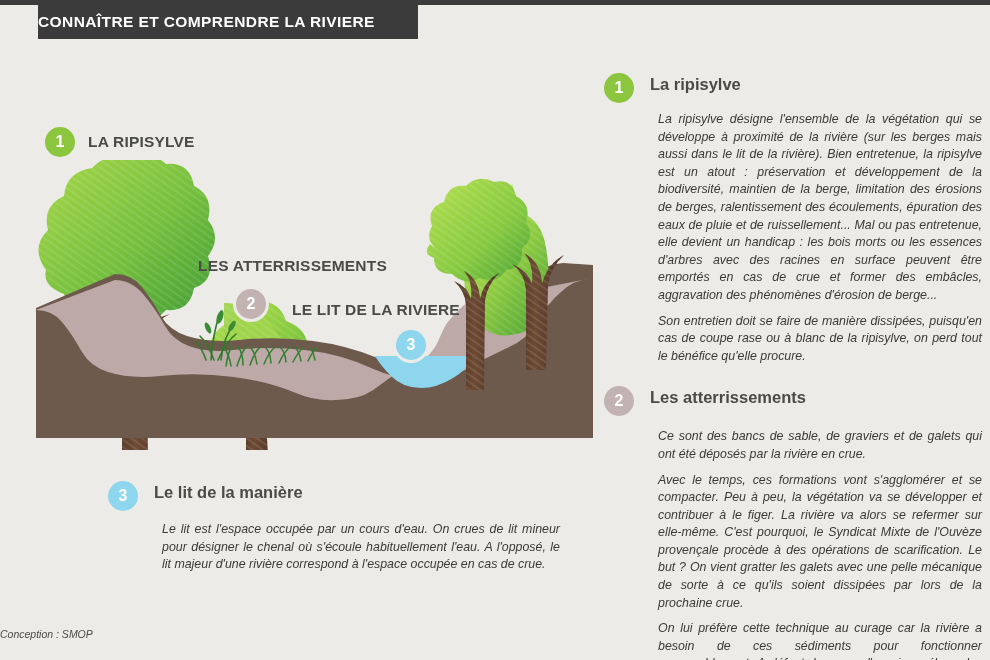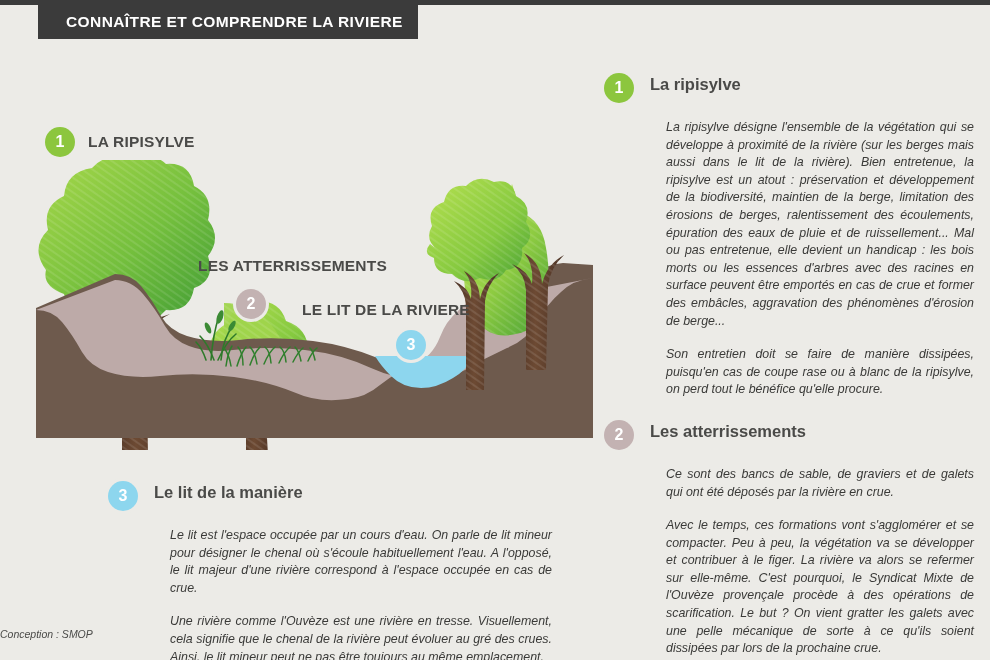--- a/index.html
+++ b/index.html
@@ -25,21 +25,21 @@
     position: absolute; left: 38px; top: 5px;
     width: 380px; height: 34px;
     background: #3b3b3b;
     display: flex; align-items: center;
   }
   .banner-text {
     color: #ffffff;
     font-size: 15.5px;
     font-weight: bold;
     letter-spacing: 0.4px;
-    padding-left: 28px;
+    padding-left: 0;
     white-space: nowrap;
   }
 
   
   .main-title {
     position: absolute; left: 255px; top: 68px;
     font-size: 32px;
     font-weight: bold;
     color: #4a4a48;
     letter-spacing: -0.2px;
@@ -64,21 +64,21 @@
     font-size: 15.5px;
     font-weight: bold;
     color: #4a4a48;
     letter-spacing: 0.2px;
     white-space: nowrap;
   }
   #badge-1-scene { position:absolute; left:45px; top:127px; width:30px; height:30px; font-size:16px; }
   #label-1-scene { left: 88px; top: 133px; }
   #label-2-scene { left: 198px; top: 257px; }
   #badge-2-scene { position:absolute; left:236px; top:289px; width:30px; height:30px; font-size:16px; }
-  #label-3-scene { left: 302px; top: 301px; }
+  #label-3-scene { left: 292px; top: 301px; }
   #badge-3-scene { position:absolute; left:396px; top:330px; width:30px; height:30px; font-size:16px; }
 
   
   .scene {
     position: absolute;
     left: 18px; top: 160px;
     width: 575px; height: 290px;
   }
   .scene svg { display: block; }
 
@@ -107,21 +107,21 @@
   }
   .sec-body {
     margin-left: 46px;
     margin-top: 3px;
     font-size: 12.4px;
     line-height: 17.6px;
     color: #3a3a38;
     font-style: italic;
     text-align: justify;
   }
-  .sec-body p { margin: 16px; }
+  .sec-body p { margin: 8px; }
   #section-2 { margin-top: 20px; }
   #section-2 .sec-body { margin-top: 12px; }
 
   
   .bottom-block {
     position: absolute;
     left: 108px; top: 480px;
     width: 460px;
   }
   .bottom-block .sec-body {
@@ -312,21 +312,20 @@
     </div>
 
   </div>
 
   <div class="bottom-block">
     <div class="section-head">
       <div class="badge blue sec-badge">3</div>
       <div class="sec-title">Le lit de la manière</div>
     </div>
     <div class="sec-body">
-      <p>Le lit est l'espace occupée par un cours d'eau. On parle de lit mineur pour désigner le chenal où s'écoule habituellement l'eau. A l'opposé, le lit majeur d'une rivière correspond à l'espace occupée en cas de crue.</p>
-      <p>Une rivière comme l'Ouvèze est une rivière en tresse. Visuellement, cela signifie que le chenal de la rivière peut évoluer au gré des crues. Ainsi, le lit mineur peut ne pas être toujours au même emplacement.</p>
+      <p>Le lit est l'espace occupée par un cours d'eau. On crues de lit mineur pour désigner le chenal où s'écoule habituellement l'eau. A l'opposé, le lit majeur d'une rivière correspond à l'espace occupée en cas de crue.</p>
     </div>
   </div>
 
 
   <div class="credit">Conception : SMOP</div>
 
 </div>
 
 </body></html>

